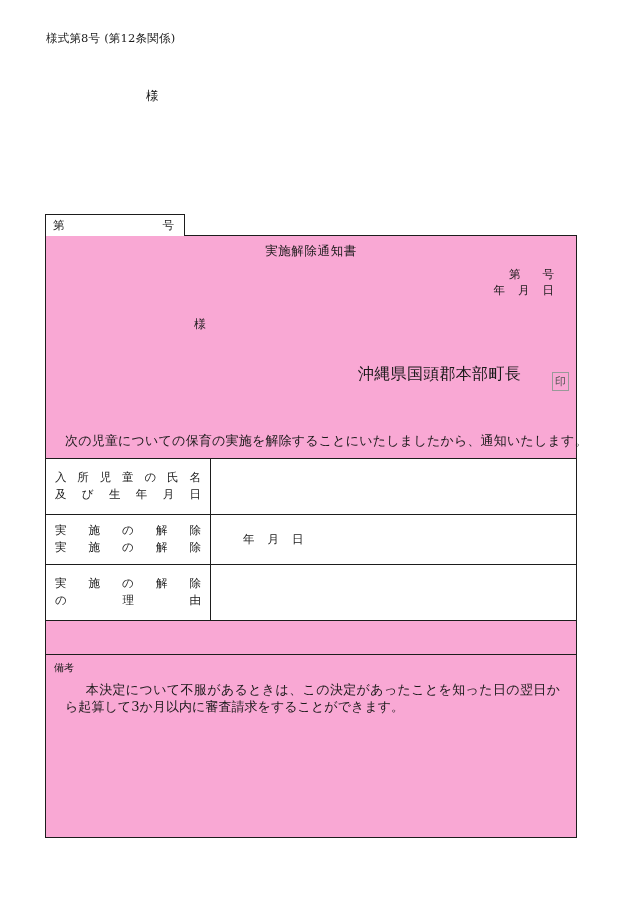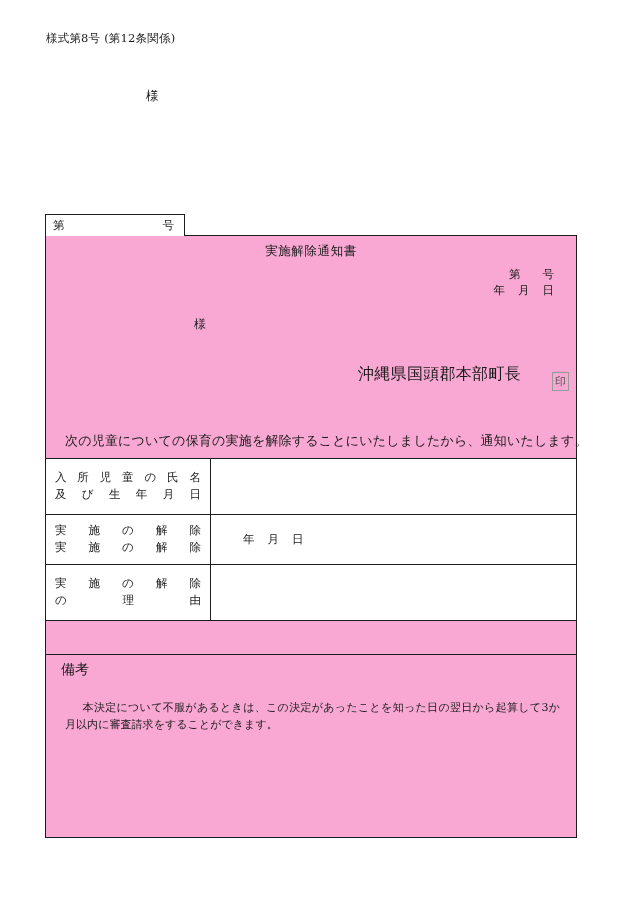--- a/index.html
+++ b/index.html
@@ -199,29 +199,28 @@
     left: 0;
     right: 0;
     top: 418px;
     bottom: 0;
     border-top: 1px solid #1d1d1d;
   }
   .remarks-title {
     position: absolute;
     left: 8px;
     top: 6px;
-    font-size: 14px;
-    margin-left: 7px;
+    font-size: 10px;
   }
   .remarks-body {
     position: absolute;
     left: 19px;
     right: 16px;
-    top: 44px;
-    font-size: 11px;
+    top: 26px;
+    font-size: 13px;
     line-height: 17.2px;
     letter-spacing: 0.05px;
   }
   .remarks-body p {
     margin: 0;
     text-indent: 1.6em;
     text-align: justify;
     text-justify: inter-character;
   }
 </style>

